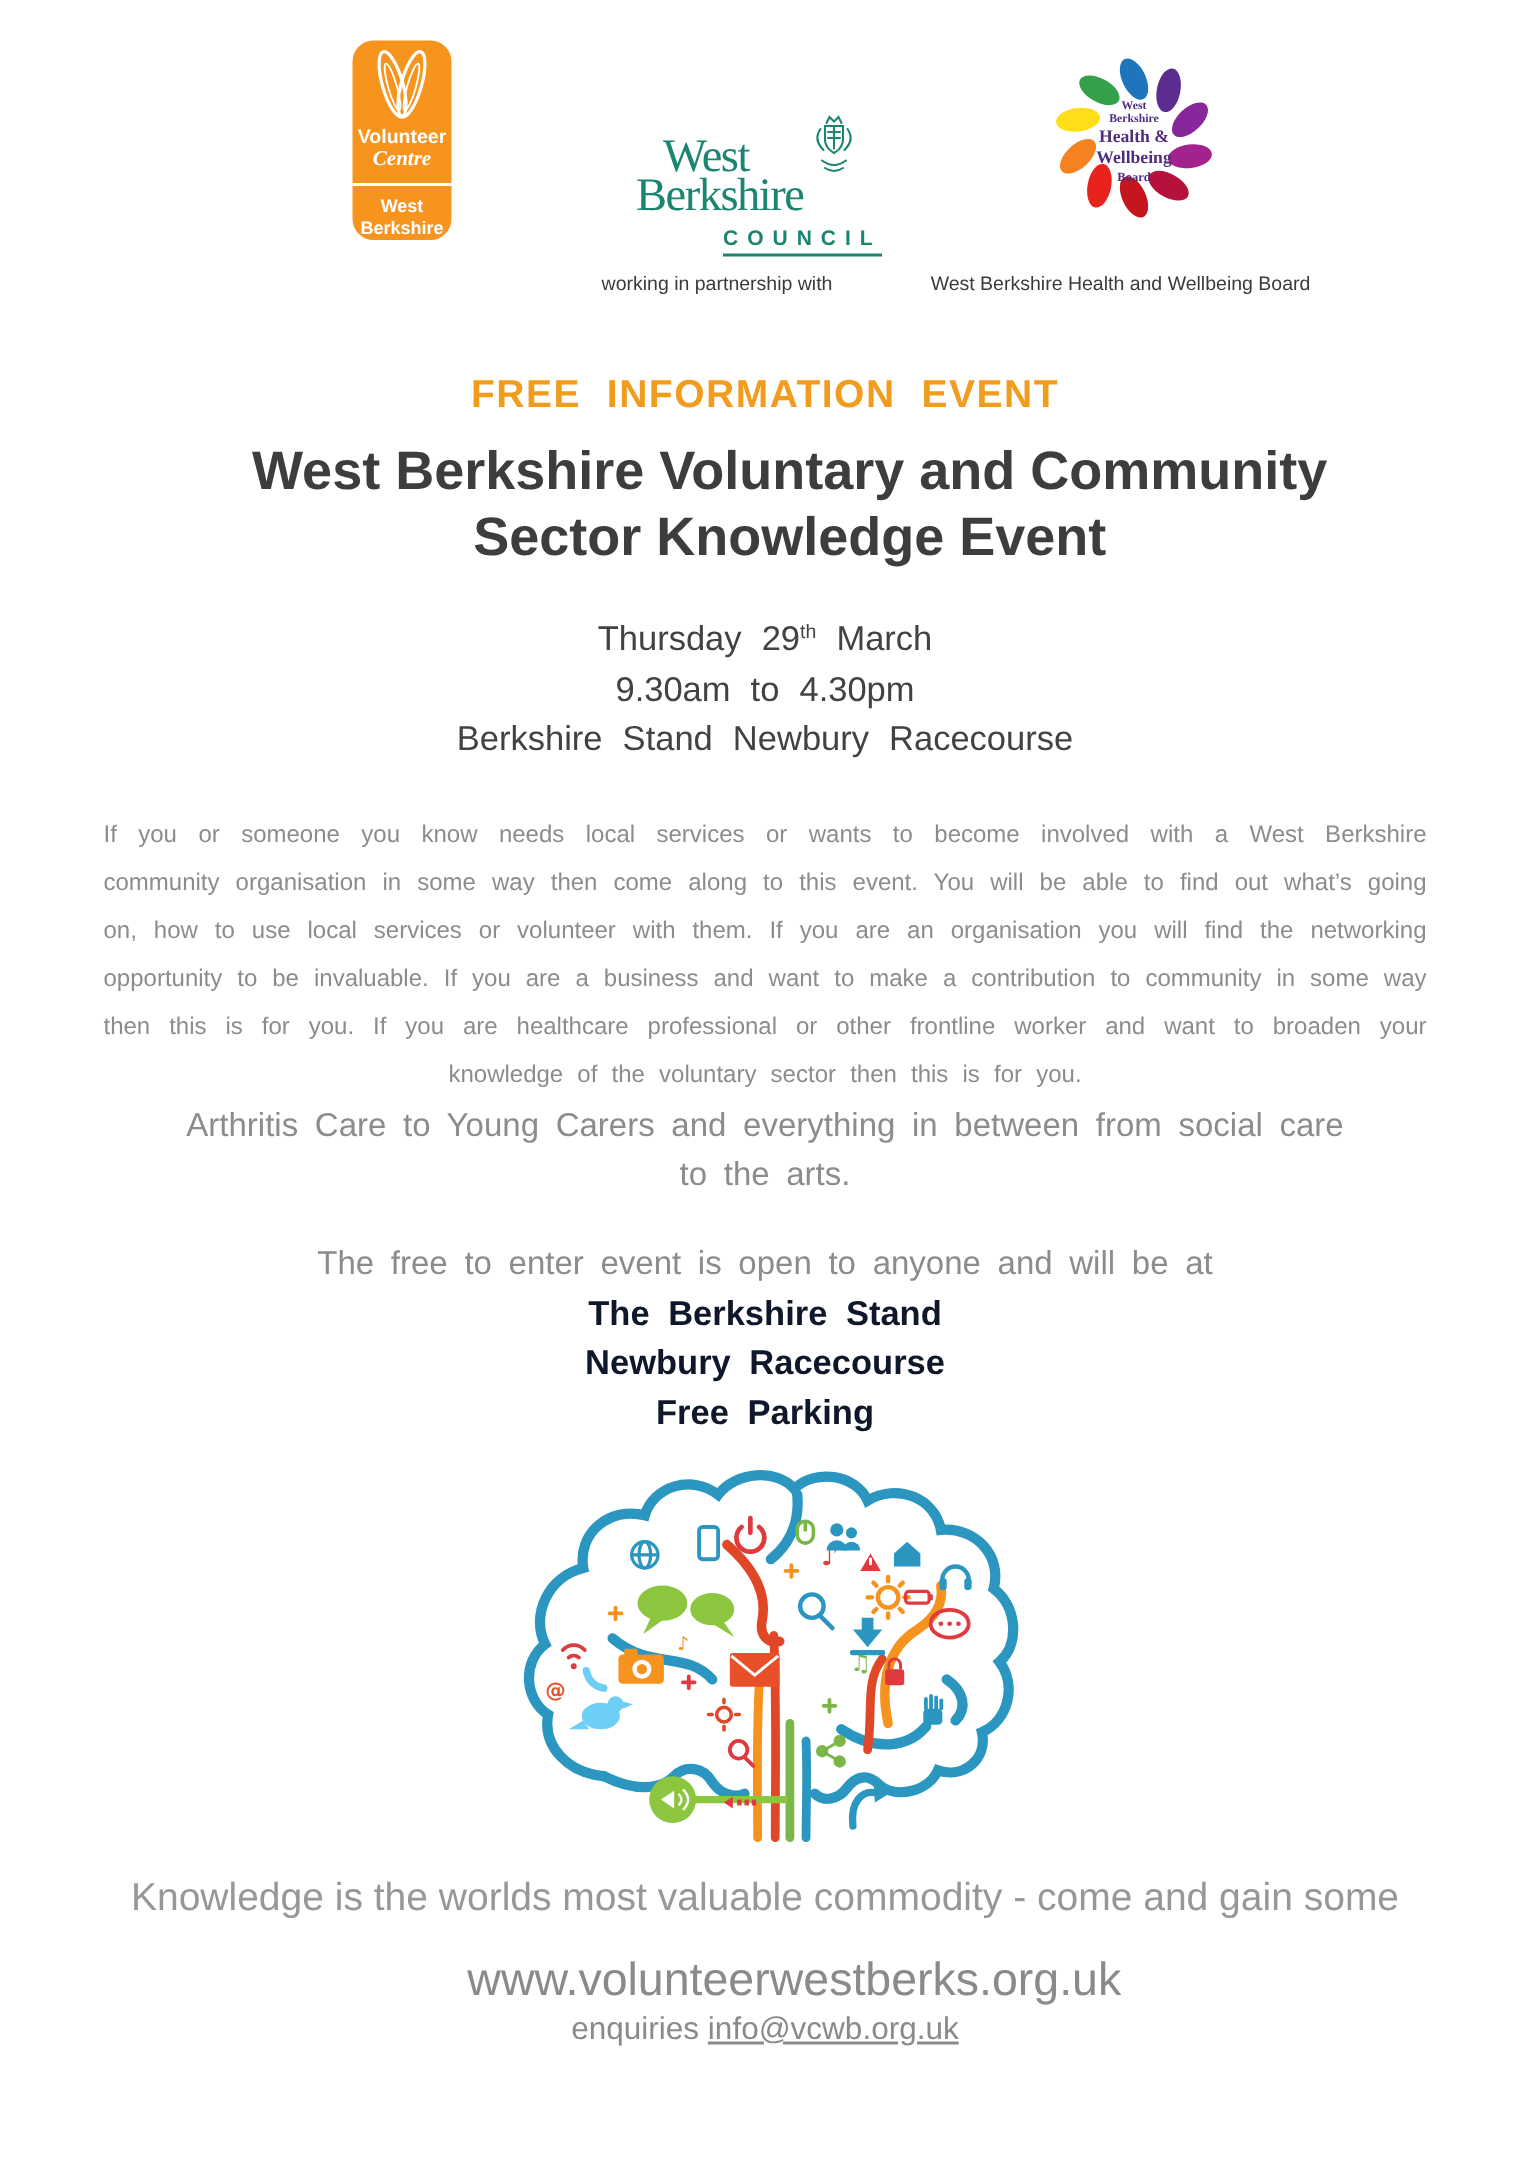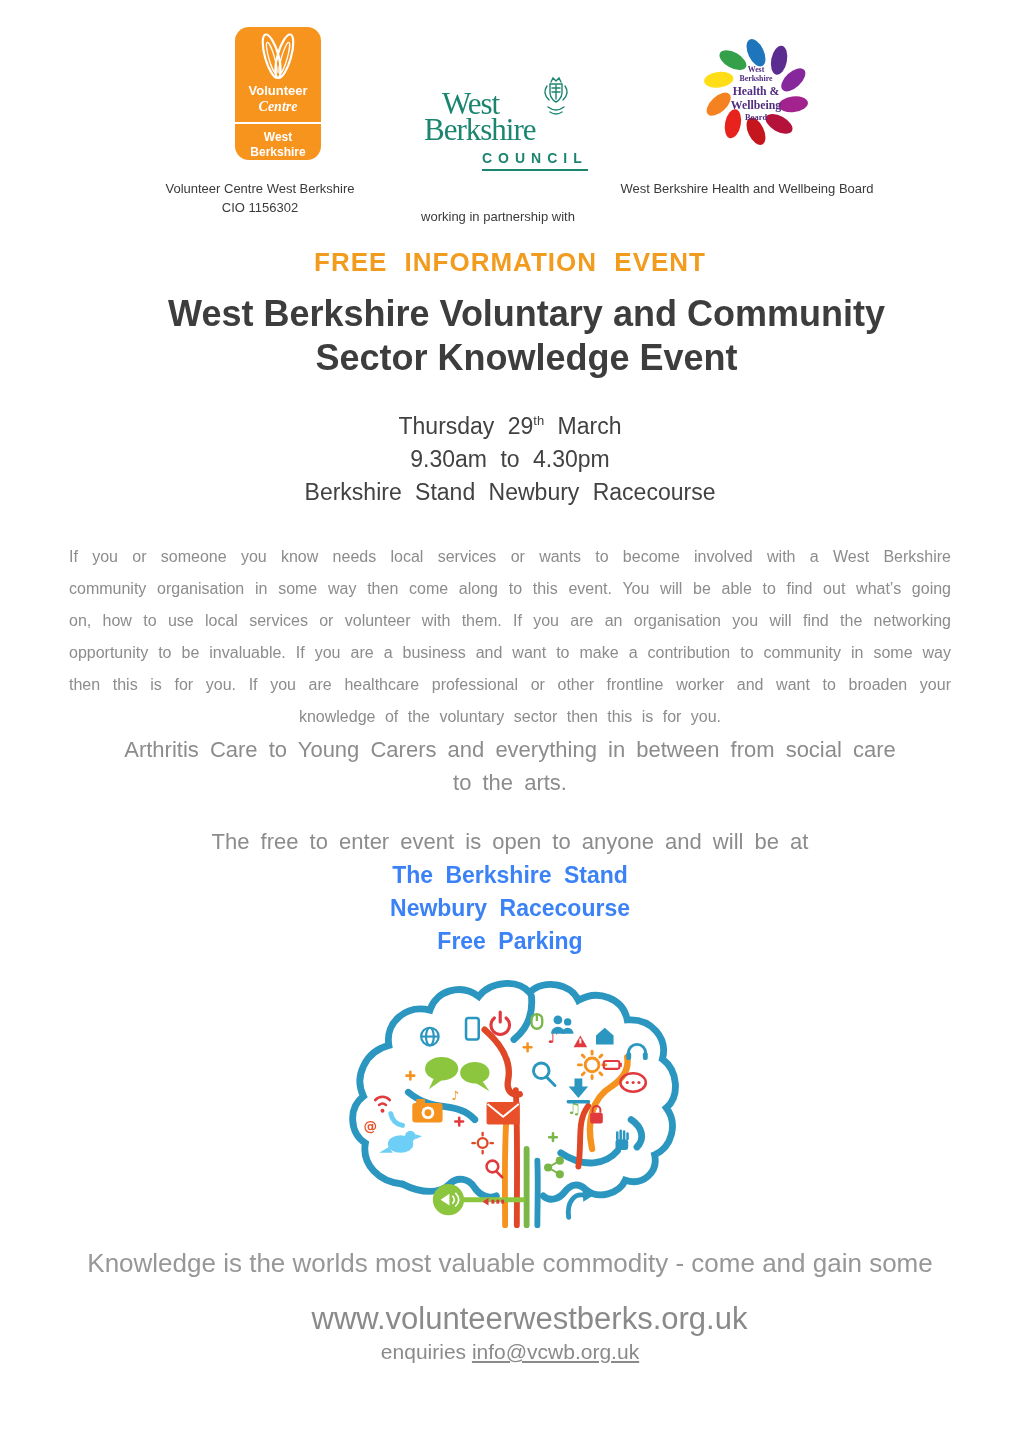--- a/index.html
+++ b/index.html
@@ -11,54 +11,54 @@
     --body-gray:#8C8C8C;
     --dark-gray:#424242;
     --brain-teal:#2B96BF;
   }
   *{margin:0;padding:0;box-sizing:border-box;}
   body{background:#fff;font-family:"Liberation Sans",sans-serif;}
   .page{position:relative;width:1020px;height:1442px;margin:0 auto;background:#ffffff;overflow:hidden;}
 
   
   .header{position:absolute;top:0;left:0;width:100%;height:232px;}
-  .logo-vc{position:absolute;left:235px;top:27px;width:86px;height:133px;background:var(--accent-orange);
+  .logo-vc{position:absolute;left:235px;top:27px;width:66px;height:133px;background:var(--accent-orange);
            border-radius:14px;display:flex;flex-direction:column;align-items:center;padding-top:4px;}
   .logo-vc .wings{width:62px;height:58px;}
   .vc-t1{color:#fff;font-weight:bold;font-size:13px;margin-top:-2px;}
   .vc-t2{color:#fff;font-family:"Liberation Serif",serif;font-style:italic;font-weight:bold;font-size:14px;margin-top:1px;}
   .vc-divider{width:100%;height:0;border-top:2px solid #fff;margin:7px 0 6px 0;}
   .vc-t3,.vc-t4{color:#fff;font-weight:bold;font-size:12px;line-height:15px;}
 
   .logo-council{position:absolute;left:420px;top:84px;width:190px;height:92px;color:var(--council-green);}
   .wbc-west{position:absolute;left:22px;top:2px;font-family:"Liberation Serif",serif;font-size:31px;letter-spacing:-1px;}
   .wbc-berks{position:absolute;left:4px;top:28px;font-family:"Liberation Serif",serif;font-size:31px;letter-spacing:-1px;}
   .wbc-crest{position:absolute;left:118px;top:-12px;width:36px;height:44px;}
   .wbc-council{position:absolute;left:62px;top:66px;font-size:14px;font-weight:bold;letter-spacing:6px;
                border-bottom:2px solid var(--council-green);padding-bottom:3px;}
 
   .logo-hwb{position:absolute;left:702px;top:31px;width:108px;height:122px;}
   .hwb-text{fill:var(--hwb-purple);font-family:"Liberation Serif",serif;font-weight:bold;text-anchor:middle;}
 
   .caption{position:absolute;top:179px;font-size:13px;color:#3A3A3A;text-align:center;line-height:19px;}
   .caption.c1{left:108px;width:304px;}
-  .caption.c2{left:396px;width:204px;margin-top:28px;}
+  .caption.c2{left:376px;width:204px;}
   .caption.c3{left:594px;width:306px;}
 
   
   .content{position:absolute;top:232px;left:0;width:100%;text-align:center;}
   .banner{margin-top:15px;color:var(--banner-orange);font-size:26px;font-weight:bold;letter-spacing:1px;word-spacing:9px;}
   .title{margin-top:14px;color:var(--title-dark);font-size:36px;font-weight:bold;line-height:44px;padding-left:33px;}
   .when{margin-top:24px;color:var(--dark-gray);font-size:23px;line-height:33px;word-spacing:7px;}
   .when sup{font-size:13px;}
   .body-par{width:882px;margin:32px auto 0 auto;color:var(--body-gray);font-size:16px;line-height:32px;
             text-align:justify;text-align-last:center;word-spacing:5px;}
   .body-lines{width:930px;margin:0 auto;color:var(--body-gray);font-size:22px;line-height:33px;word-spacing:5px;}
   .venue-intro{margin-top:30px;color:var(--body-gray);font-size:22px;word-spacing:5px;}
-  .venue-bold{color:#3b82f6;font-size:23px;font-weight:bold;line-height:33px;word-spacing:6px;margin-top:4px;}
+  .venue-bold{color:#0f172a;font-size:23px;font-weight:bold;line-height:33px;word-spacing:6px;margin-top:4px;}
 
   .brain-wrap{margin-top:14px;}
 
   .tagline{margin-top:10px;color:#979797;font-size:26px;}
   .website{margin-top:22px;color:#8A8A8A;font-size:31px;margin-left:39px;}
   .enquiries{margin-top:3px;color:#8A8A8A;font-size:21px;}
   .enquiries a{color:#8A8A8A;text-decoration:underline;}
 </style>
 </head>
 <body>
@@ -112,24 +112,20 @@
         <ellipse cx="17" cy="47.6" rx="15" ry="8" transform="rotate(353 17 47.6)" fill="#FFDE17"></ellipse>
         <ellipse cx="31.5" cy="27.6" rx="15" ry="8" transform="rotate(29 31.5 27.6)" fill="#35A04A"></ellipse>
       </g>
       <text class="hwb-text" x="55" y="40" font-size="8">West</text>
       <text class="hwb-text" x="55" y="49" font-size="8">Berkshire</text>
       <text class="hwb-text" x="55" y="63" font-size="12">Health &amp;</text>
       <text class="hwb-text" x="55" y="77" font-size="12">Wellbeing</text>
       <text class="hwb-text" x="55" y="89" font-size="8.5">Board</text>
     </svg>
 
-    <div class="caption c1">
-      <div>Volunteer Centre West Berkshire</div>
-      <div>CIO  1156302</div>
-    </div>
     <div class="caption c2">working in partnership with</div>
     <div class="caption c3">West Berkshire  Health and Wellbeing Board</div>
   </div>
 
   <div class="content">
 
     <div class="banner">FREE INFORMATION EVENT</div>
 
     <h1 class="title">
       <span>West Berkshire Voluntary and Community</span><br>

